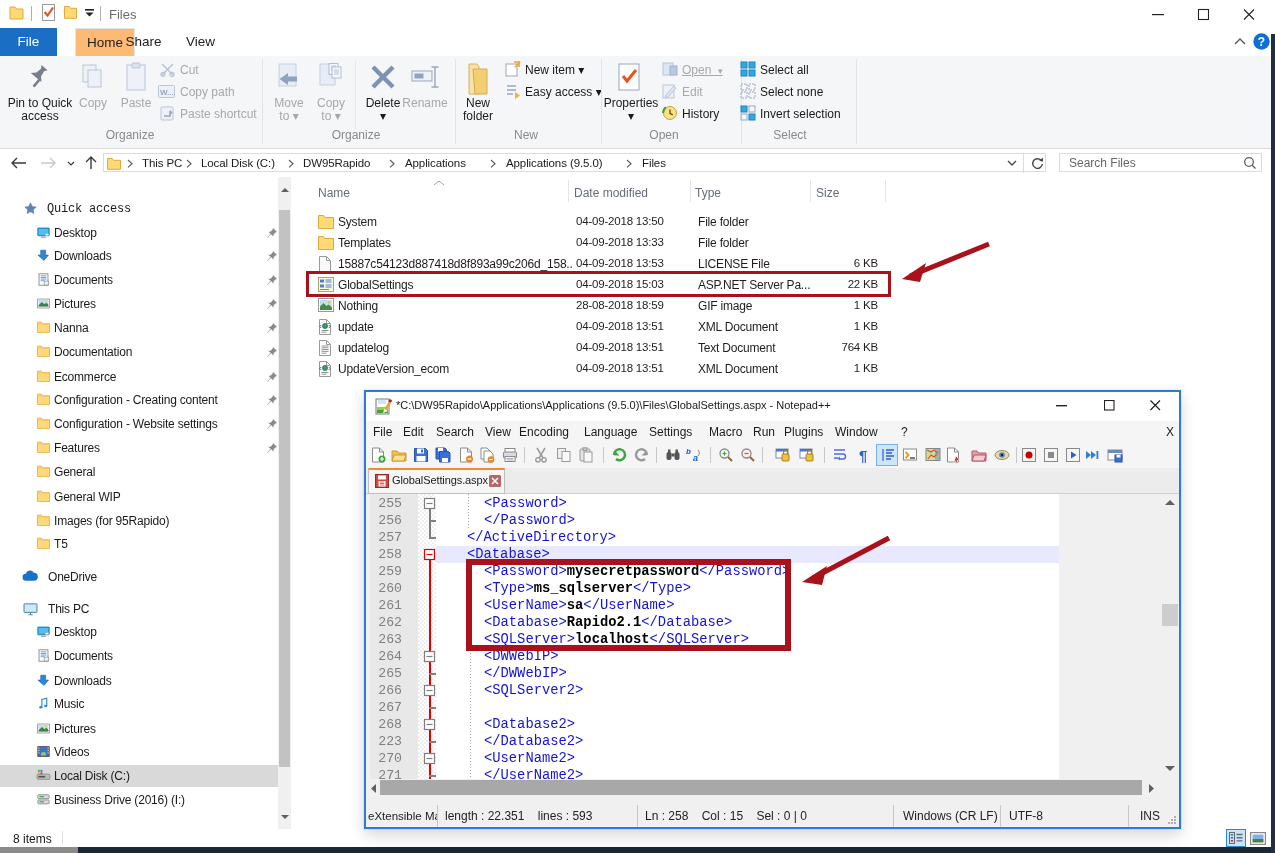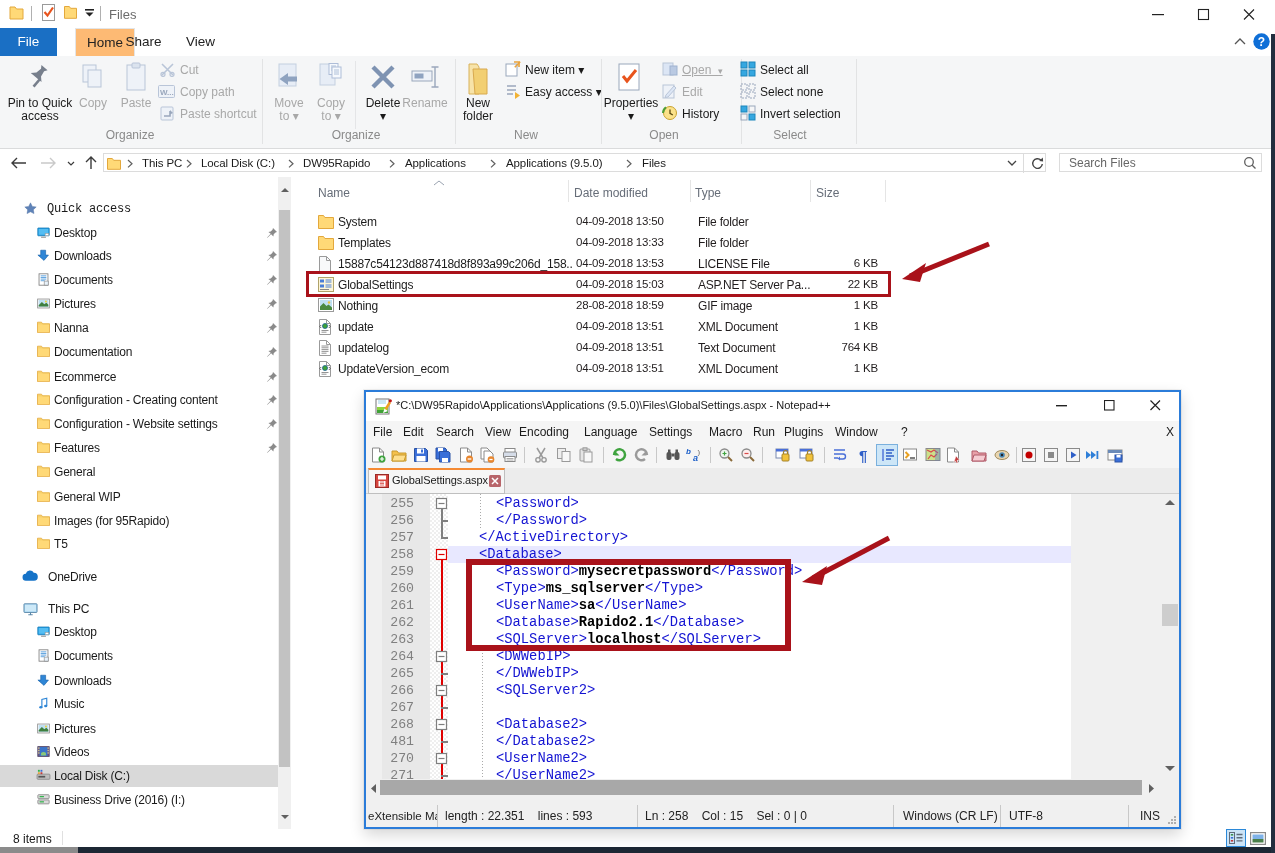--- a/index.html
+++ b/index.html
@@ -53,21 +53,21 @@
 
 .redbox { position:absolute; border-style:solid; border-color:#a9121a; }
 
 #npp { position:absolute; left:364px; top:390px; width:817px; height:439px; background:#f0f0f0; border:2px solid #2b7cd9; box-shadow:0 6px 14px rgba(0,0,0,0.16), 0 0 0 1px rgba(0,0,0,0.05); }
 #npptitle { position:absolute; left:0; top:0; width:813px; height:29px; background:#fff; }
 #npptitletxt { position:absolute; left:30px; top:7px; font-size:11px; color:#1a1a1a; white-space:nowrap; }
 #nppmenu { position:absolute; left:0; top:29px; width:813px; height:22px; background:#f5f5f5; font-size:12px; color:#1a1a1a; }
 .mitem { position:absolute; top:4px; }
 #npptools { position:absolute; left:0; top:51px; width:813px; height:25px; background:#f5f5f5; }
 #npptabs { position:absolute; left:0; top:76px; width:813px; height:26px; background:#ececec; border-bottom:1px solid #cfcfcf; }
-#nppedit { position:absolute; left:16px; top:102px; width:689px; height:285px; background:#fff; overflow:hidden; }
+#nppedit { position:absolute; left:4px; top:102px; width:689px; height:285px; background:#fff; overflow:hidden; }
 #nppstatus { position:absolute; left:0; top:413px; width:813px; height:22px; background:#f0f0f0; font-size:12px; color:#222; }
 .codeline { position:absolute; left:0; height:17px; width:796px; font-family:"Liberation Mono", monospace; font-size:13.8px; line-height:17px; white-space:pre; color:#1414d2; }
 .lnum { position:absolute; left:0; width:32px; text-align:right; color:#808080; font-family:"Liberation Mono", monospace; font-size:13.2px; }
 .cval { color:#000; font-weight:bold; }
 </style>
 </head>
 <body>
 <div id="screen">
 
   <div id="titlebar">
@@ -913,21 +913,21 @@
       <div class="codeline" style="left:114px;top:137px;"><span>&lt;SQLServer&gt;</span><span class="cval">localhost</span><span>&lt;/SQLServer&gt;</span></div>
       <div class="lnum" style="top:155px;">264</div>
       <div class="codeline" style="left:114px;top:154px;"><span>&lt;DWWebIP&gt;</span></div>
       <div class="lnum" style="top:172px;">265</div>
       <div class="codeline" style="left:114px;top:171px;"><span>&lt;/DWWebIP&gt;</span></div>
       <div class="lnum" style="top:189px;">266</div>
       <div class="codeline" style="left:114px;top:188px;"><span>&lt;SQLServer2&gt;</span></div>
       <div class="lnum" style="top:206px;">267</div>
       <div class="lnum" style="top:223px;">268</div>
       <div class="codeline" style="left:114px;top:222px;"><span>&lt;Database2&gt;</span></div>
-      <div class="lnum" style="top:240px;">481</div>
+      <div class="lnum" style="top:240px;">223</div>
       <div class="codeline" style="left:114px;top:239px;"><span>&lt;/Database2&gt;</span></div>
       <div class="lnum" style="top:257px;">270</div>
       <div class="codeline" style="left:114px;top:256px;"><span>&lt;UserName2&gt;</span></div>
       <div class="lnum" style="top:274px;">271</div>
       <div class="codeline" style="left:114px;top:273px;"><span>&lt;/UserName2&gt;</span></div>
       <div class="abs" style="left:59px;top:15px;width:1.5px;height:28px;background:#7f7f7f;"></div>
       <svg class="abs" style="left:53px;top:3px" width="13" height="13">
           <rect x="1.5" y="1.5" width="10" height="10" fill="#fff" stroke="#7f7f7f" stroke-width="1.2"></rect>
           <path d="M3.5 6.5 h6" stroke="#7f7f7f" stroke-width="1.2"></path>
         </svg>

